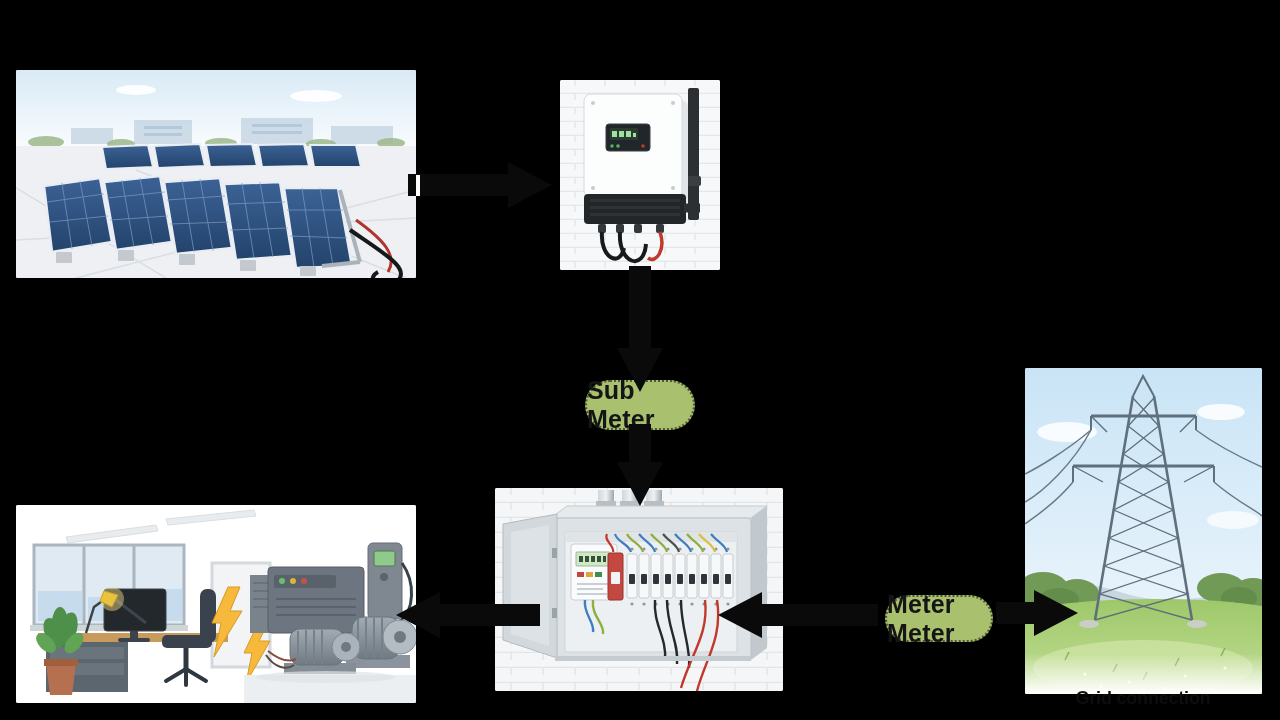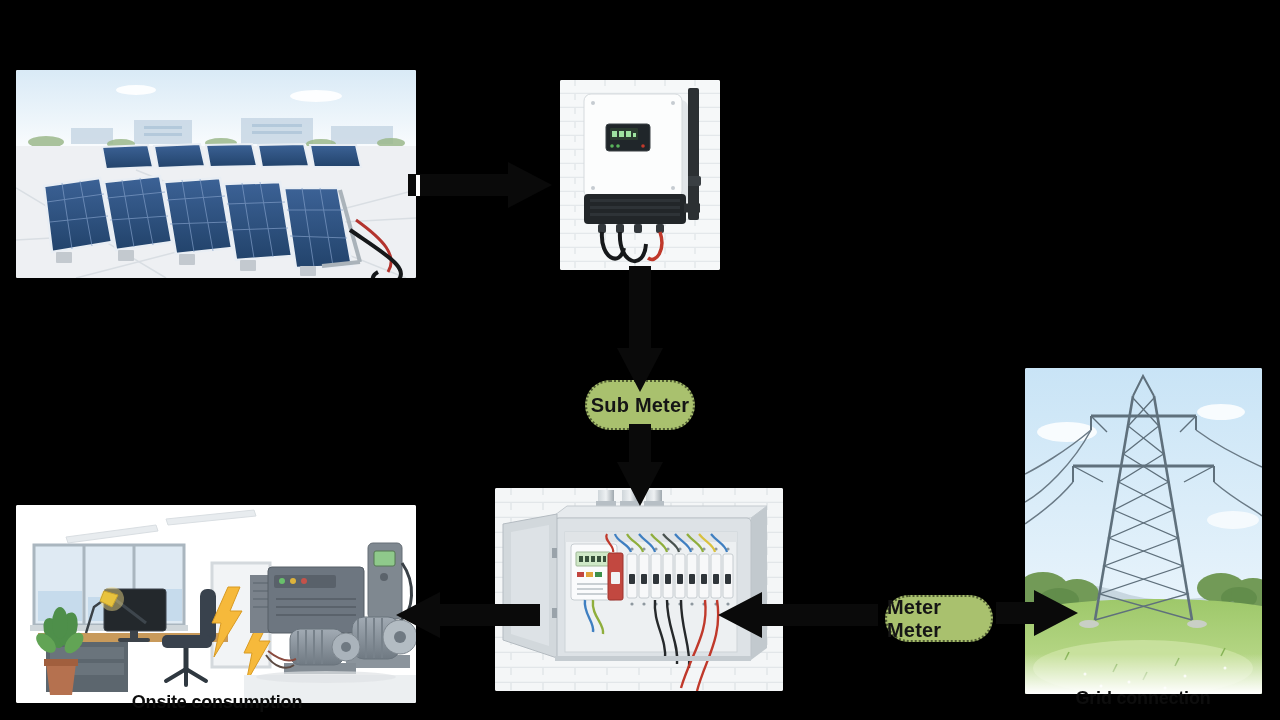--- a/index.html
+++ b/index.html
@@ -11,21 +11,21 @@
          font-family:"Liberation Sans","DejaVu Sans",sans-serif;}
   .img{position:absolute;z-index:1;overflow:hidden;border-radius:2px;background:#fff;}
   .img svg{display:block;}
   #img-solar   {left:16px;  top:70px;  width:400px; height:208px;}
   #img-inverter{left:560px; top:80px;  width:160px; height:190px;}
   #img-distro  {left:495px; top:488px; width:288px; height:203px;}
   #img-office  {left:16px;  top:505px; width:400px; height:198px;}
   #img-tower   {left:1025px;top:368px; width:237px; height:326px;}
   .pill{position:absolute;z-index:2;background:var(--pill-bg);border:2px dotted var(--pill-border);
         border-radius:28px;display:flex;align-items:center;justify-content:center;
-        color:var(--pill-text);font-weight:bold;font-size:20px;letter-spacing:.2px;box-sizing:border-box;}
+        color:var(--pill-text);font-weight:bold;font-size:25px;letter-spacing:.2px;box-sizing:border-box;}
   #pill-sub {left:585px;top:380px;width:110px;height:50px;}
   #pill-main{left:885px;top:595px;width:108px;height:47px;}
   #arrow-layer{position:absolute;left:0;top:0;z-index:3;pointer-events:none;}
   #arrow-layer polygon{fill:var(--arrow);}
   .caption{position:absolute;z-index:4;width:240px;text-align:center;color:var(--caption);
            font-weight:bold;font-size:18px;letter-spacing:-0.2px;}
   #caption-onsite{left:97px;top:692px;}
   #caption-grid{left:1023px;top:688px;}
   .endcap{position:absolute;z-index:3;background:#fdfdfd;}
   #endcap-a1{left:416px;top:175px;width:4px;height:21px;}
@@ -496,16 +496,15 @@
   <svg id="arrow-layer" width="1280" height="720" viewBox="0 0 1280 720">
     <polygon points="408,174 508,174 508,162 552,185 508,208 508,196 408,196"></polygon>
     <polygon points="629,266 629,348 617,348 640,392 663,348 651,348 651,266"></polygon>
     <polygon points="629,424 629,462 617,462 640,506 663,462 651,462 651,424"></polygon>
     <polygon points="540,604 440,604 440,592 396,615 440,638 440,626 540,626"></polygon>
     <polygon points="878,604 762,604 762,592 718,615 762,638 762,626 878,626"></polygon>
     <polygon points="996,602 1034,602 1034,590 1078,613 1034,636 1034,624 996,624"></polygon>
   </svg>
   <div class="endcap" id="endcap-a1"></div>
 
-  <div class="caption" id="caption-onsite">Onsite consumption</div>
   <div class="caption" id="caption-grid">Grid connection</div>
 
 </div>
 
 </body></html>

